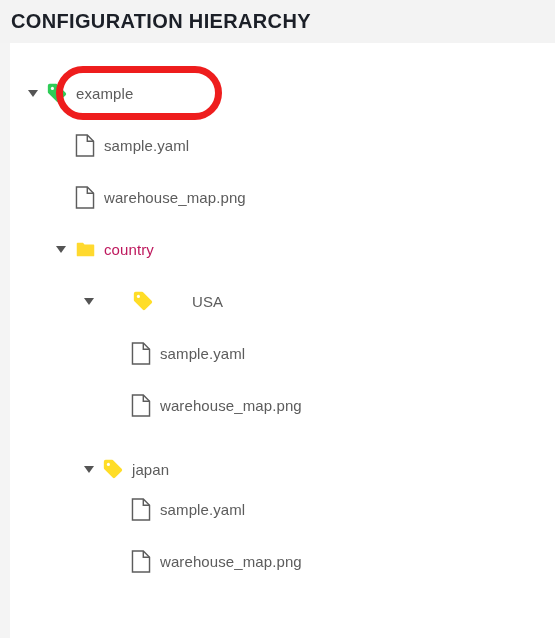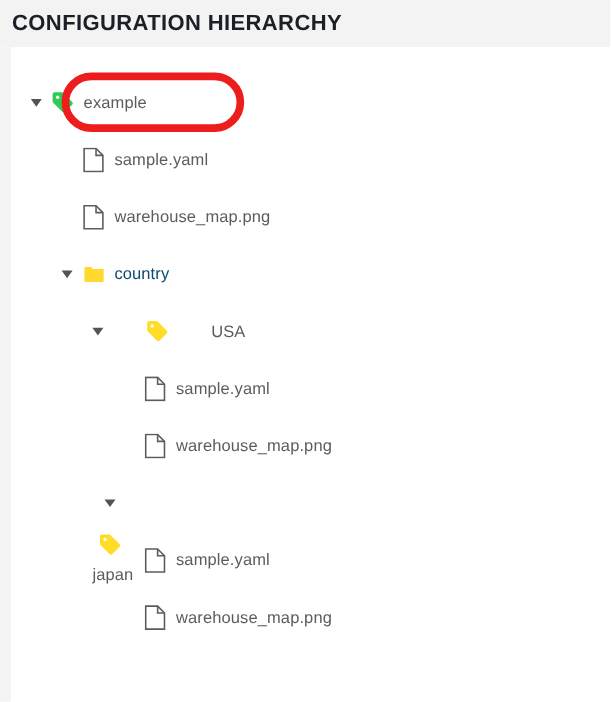--- a/index.html
+++ b/index.html
@@ -160,21 +160,21 @@
     </div>
     <div class="tree-row" style="top: 187px; left: 40px;">
       <div class="row-twisty">
         <div class="twisty-glyph" style="border-top-color: rgb(84, 84, 84);"></div>
       </div>
       <div class="row-icon">
         <svg width="21" height="21" viewBox="0 0 24 24" aria-hidden="true">
           <path d="M2 5.2a1 1 0 0 1 1-1h6.1l1.8 2.1H21a1 1 0 0 1 1 1v11.5a1 1 0 0 1-1 1H3a1 1 0 0 1-1-1z" fill="#FFD92E"></path>
         </svg>
       </div>
-      <span class="row-label" style="color: #0c4a6e;">country</span>
+      <span class="row-label" style="color: #be185d;">country</span>
     </div>
     <div class="tree-row" style="top: 239px; left: 68px; gap: 30px;">
       <div class="row-twisty">
         <div class="twisty-glyph" style="border-top-color: rgb(84, 84, 84);"></div>
       </div>
       <div class="row-icon">
         <svg width="22" height="22" viewBox="0 0 24 24" aria-hidden="true">
           <path d="M21.4 11.6 12.4 2.6a2 2 0 0 0-1.4-.6H4a2 2 0 0 0-2 2v7a2 2 0 0 0 .6 1.4l9 9a2 2 0 0 0 2.8 0l7-7a2 2 0 0 0 0-2.8z" fill="#FFDD27"></path>
           <circle cx="7" cy="7" r="1.7" fill="#ffffff"></circle>
         </svg>
@@ -194,21 +194,21 @@
     <div class="tree-row" style="top: 343px; left: 96px;">
       <div class="row-twisty empty"></div>
       <div class="row-icon">
         <svg width="20" height="23" viewBox="0 0 20 24" aria-hidden="true">
           <path d="M1.1 1.1h11.3l6.5 6.5v15.3H1.1z" fill="#ffffff" stroke="#5C5C5C" stroke-width="1.5" stroke-linejoin="miter"></path>
           <path d="M12.4 1.1v6.5h6.5" fill="none" stroke="#5C5C5C" stroke-width="1.5" stroke-linejoin="miter"></path>
         </svg>
       </div>
       <span class="row-label" style="color: rgb(92, 92, 92);">warehouse_map.png</span>
     </div>
-    <div class="tree-row" style="top: 395px; left: 68px; flex-direction: column;">
+    <div class="tree-row" style="top: 407px; left: 68px;">
       <div class="row-twisty">
         <div class="twisty-glyph" style="border-top-color: rgb(84, 84, 84);"></div>
       </div>
       <div class="row-icon">
         <svg width="22" height="22" viewBox="0 0 24 24" aria-hidden="true">
           <path d="M21.4 11.6 12.4 2.6a2 2 0 0 0-1.4-.6H4a2 2 0 0 0-2 2v7a2 2 0 0 0 .6 1.4l9 9a2 2 0 0 0 2.8 0l7-7a2 2 0 0 0 0-2.8z" fill="#FFDD27"></path>
           <circle cx="7" cy="7" r="1.7" fill="#ffffff"></circle>
         </svg>
       </div>
       <span class="row-label" style="color: rgb(92, 92, 92);">japan</span>

